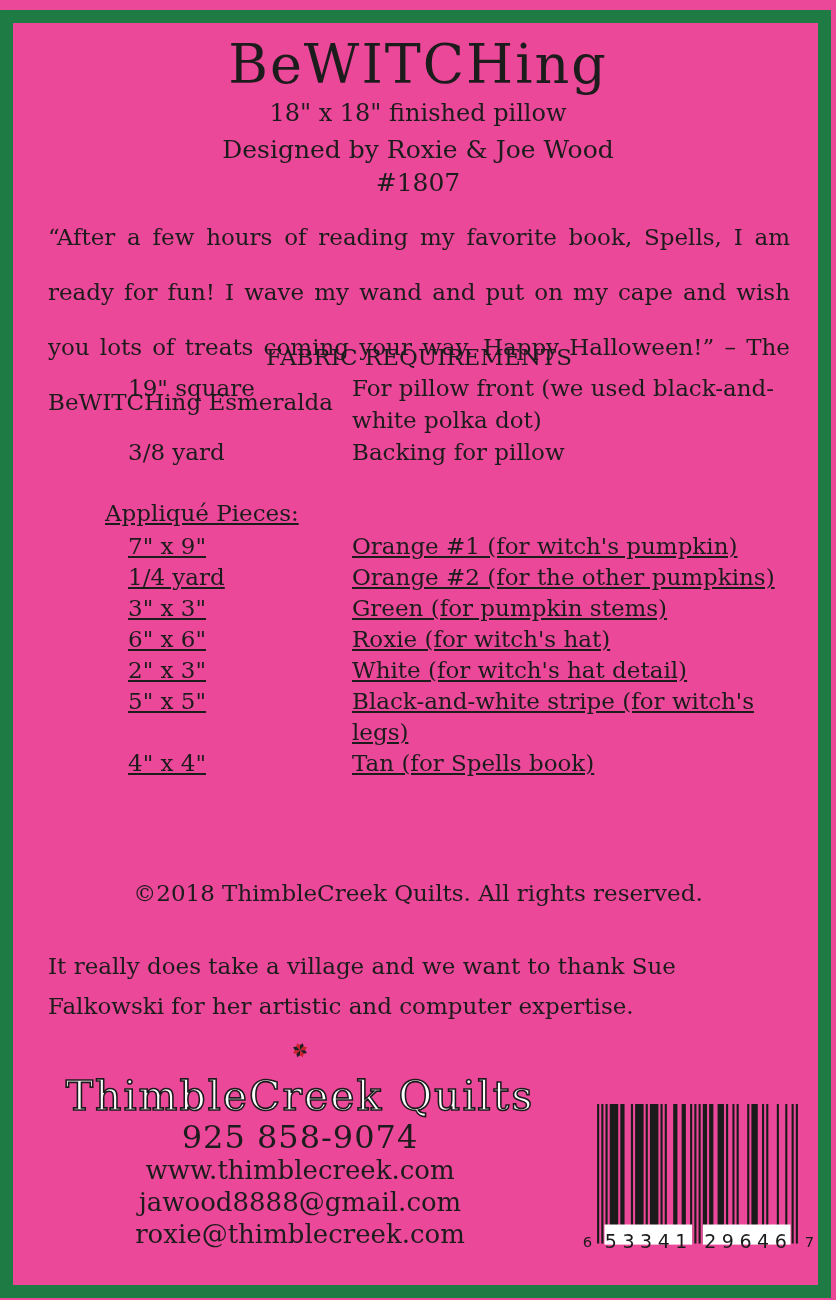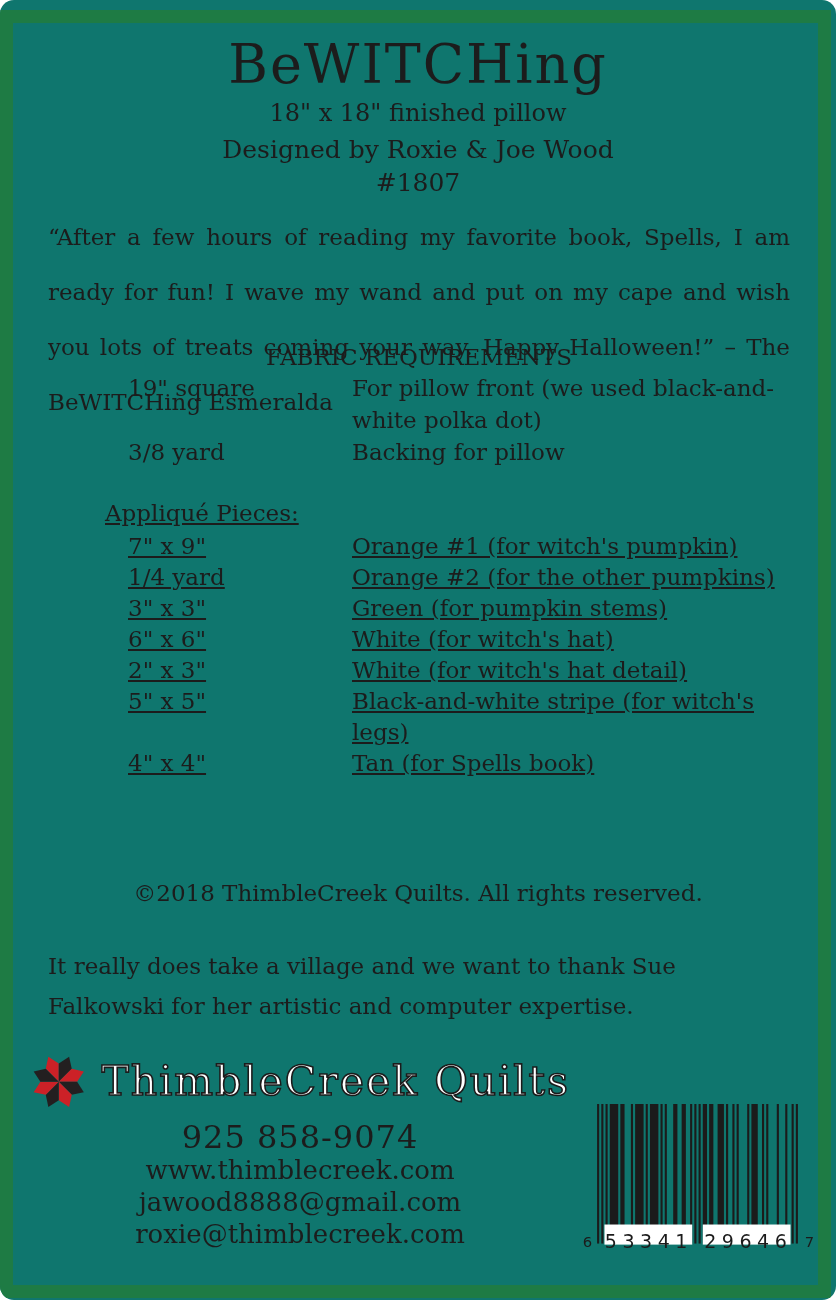--- a/index.html
+++ b/index.html
@@ -1,23 +1,22 @@
 <!DOCTYPE html>
 <html><head>
 <meta charset="utf-8">
 <style>
   html,body{margin:0;padding:0;background:#fff;}
   .page{
     position:relative;
     width:836px;height:1300px;
-    background:#0f766e;
+    background:#ec4899;
     color:#1c1c1c;
     font-family:"DejaVu Serif","Liberation Serif",serif;
     overflow:hidden;
-    border-radius:14px;
   }
   .frame{
     position:absolute;
     top:10px;left:0;right:5px;bottom:2px;
     border:13px solid #1e7b44;
     pointer-events:none;
   }
   .abs{position:absolute;}
   
   .header{top:34px;left:0;width:836px;text-align:center;}
@@ -35,21 +34,21 @@
   .sec-heading{text-align:center;font-size:23px;line-height:30px;}
   .sub-heading{margin-left:57px;font-size:23px;line-height:31px;margin-bottom:2px;}
   .req-table{margin-left:80px;font-size:23px;}
   .req-row{display:flex;line-height:32px;}
   .applique .req-row{line-height:31px;}
   .col-size{width:224px;flex:none;}
   .col-use{width:438px;flex:none;}
   .extras{margin-left:57px;font-size:23px;line-height:31px;margin-top:1px;}
   
   .footer-left{top:1042px;left:30px;width:540px;text-align:center;}
-  .logo-row{display:flex;align-items:center;justify-content:center;gap:14px;height:78px;}
+  .logo-row{display:flex;align-items:center;justify-content:center;gap:14px;height:78px;flex-direction:column;}
   .brand{
     font-size:41px;letter-spacing:2px;
     color:#ffffff;
     -webkit-text-stroke:1.6px #1b1b1b;
     text-shadow:0 0 0.4px #1b1b1b;
     white-space:nowrap;
   }
   .phone{font-size:32px;line-height:34px;letter-spacing:1px;}
   .contact{font-size:26px;line-height:32px;}
   .barcode-wrap{top:1104px;left:578px;}
@@ -94,21 +93,21 @@
       <div class="req-row">
         <span class="col-size">1/4 yard</span>
         <span class="col-use">Orange #2 (for the other pumpkins)</span>
       </div>
       <div class="req-row">
         <span class="col-size">3" x 3"</span>
         <span class="col-use">Green (for pumpkin stems)</span>
       </div>
       <div class="req-row">
         <span class="col-size">6" x 6"</span>
-        <span class="col-use">White (for witch's hat)</span>
+        <span class="col-use">Roxie (for witch's hat)</span>
       </div>
       <div class="req-row">
         <span class="col-size">2" x 3"</span>
         <span class="col-use">White (for witch's hat detail)</span>
       </div>
       <div class="req-row">
         <span class="col-size">5" x 5"</span>
         <span class="col-use">Black-and-white stripe (for witch's legs)</span>
       </div>
       <div class="req-row">

